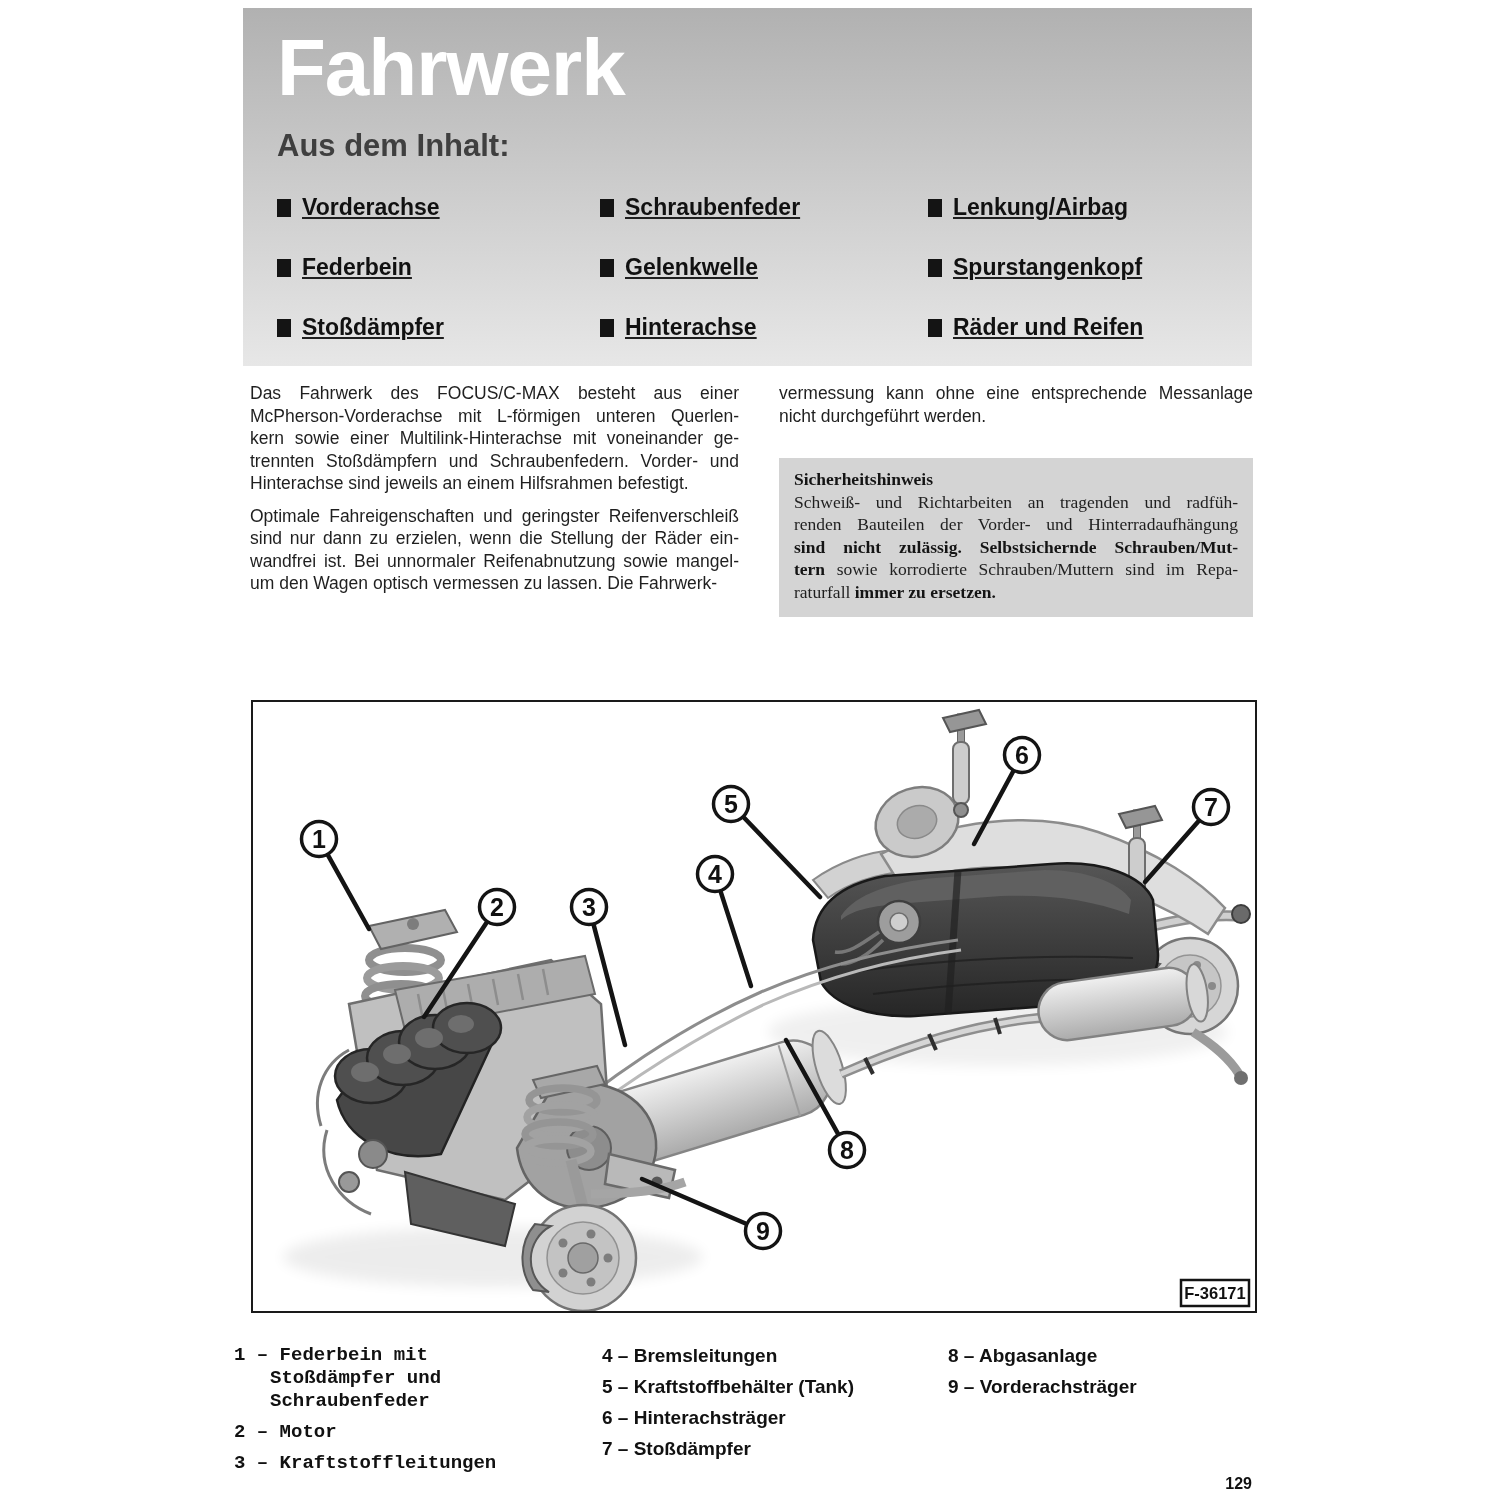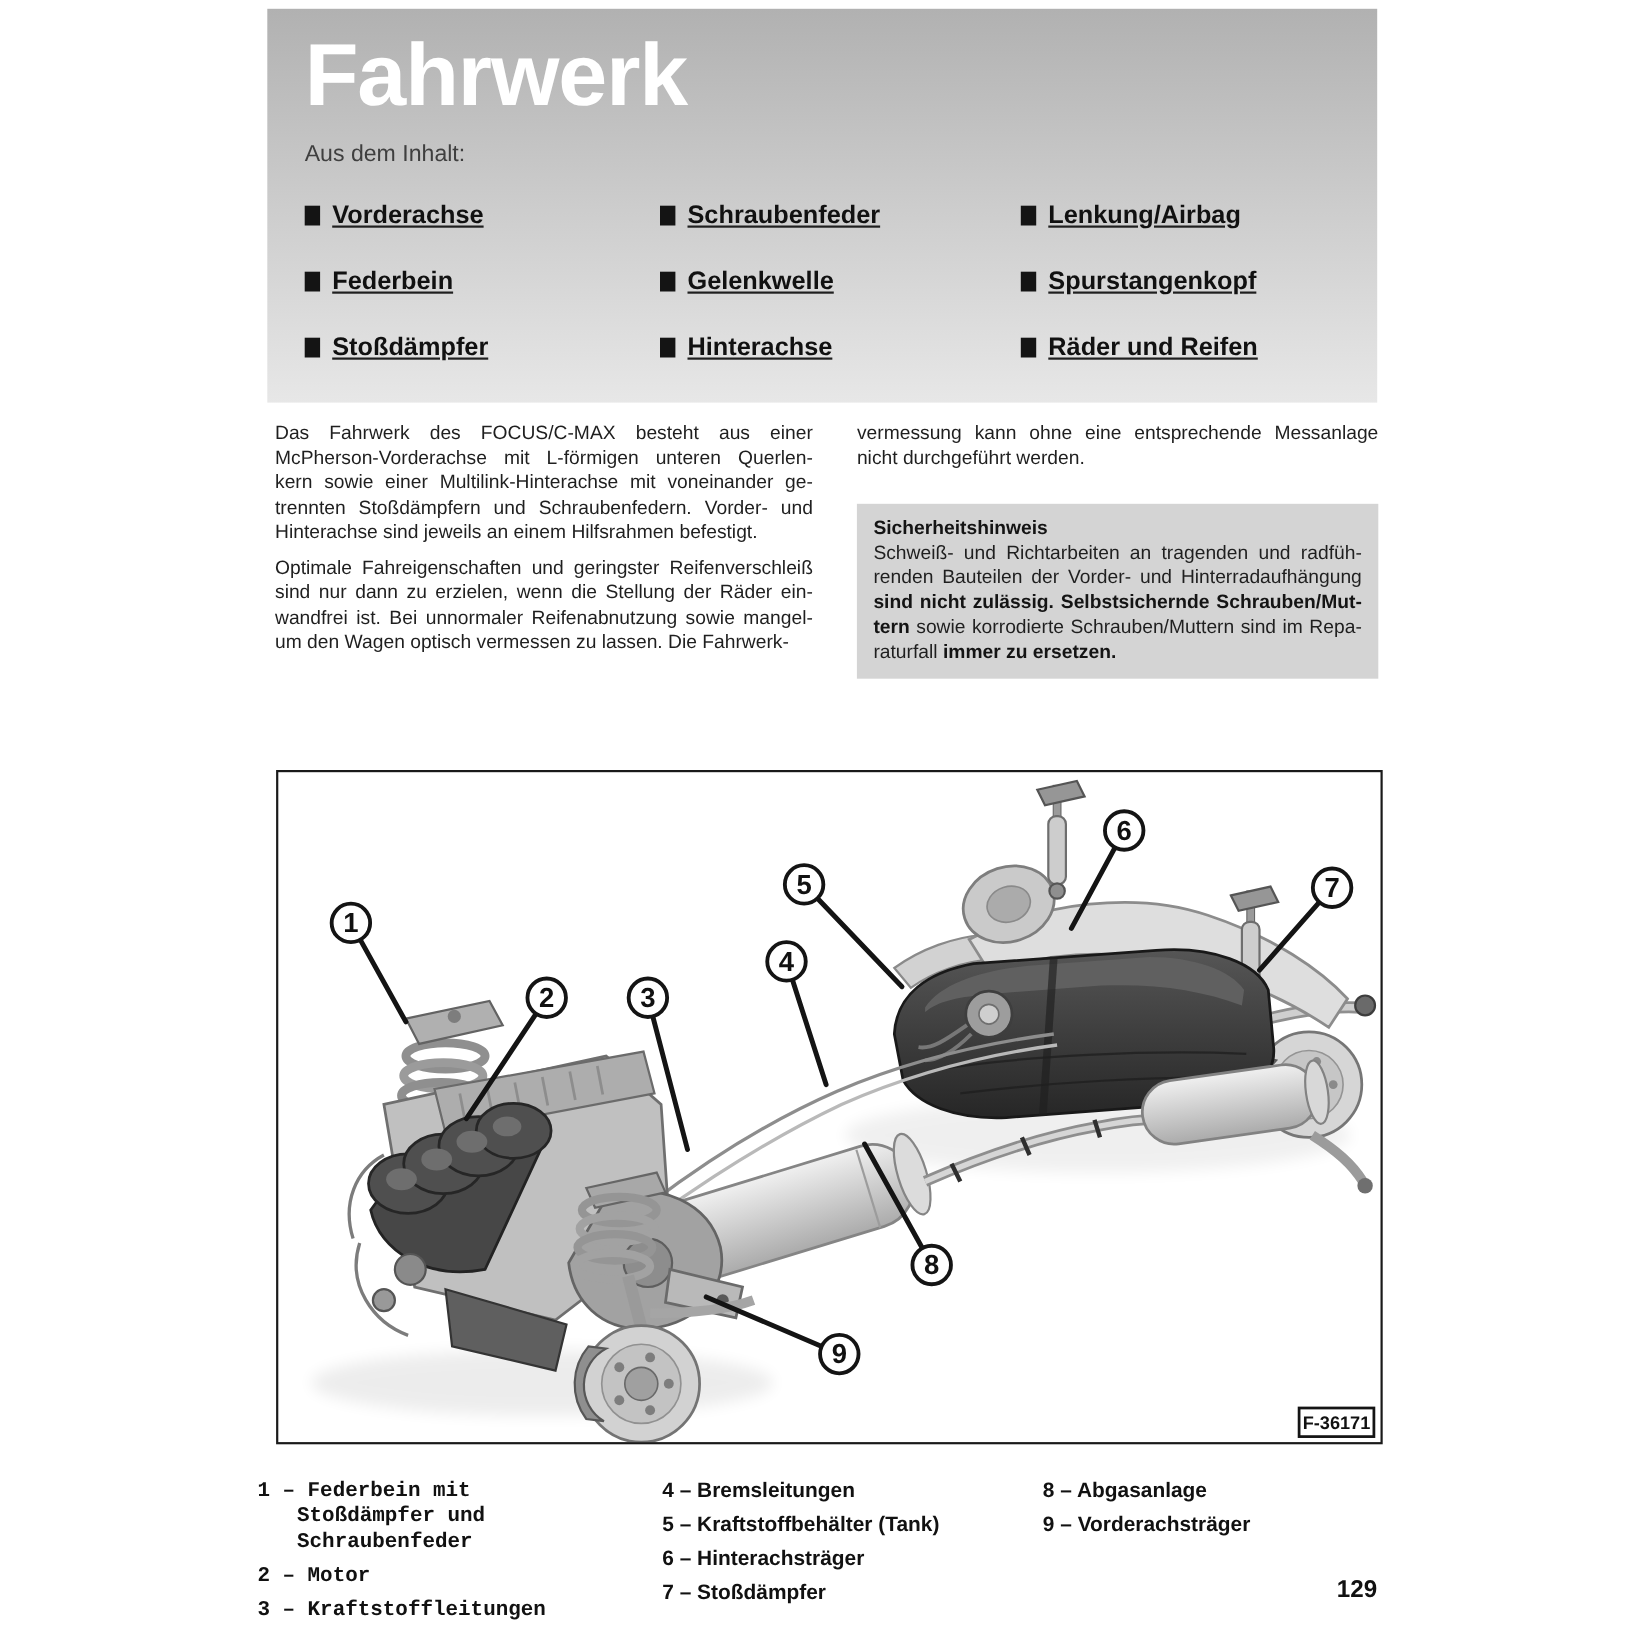--- a/index.html
+++ b/index.html
@@ -5,57 +5,57 @@
   html,body{margin:0;padding:0;background:#ffffff;}
   .page{position:relative;width:1497px;height:1497px;background:#fff;overflow:hidden;
         font-family:"Liberation Sans","DejaVu Sans",sans-serif;color:#1f1f1f;}
 
   
   .header-box{position:absolute;left:243px;top:8px;width:1009px;height:358px;
               background:linear-gradient(180deg,#b1b1b1 0%,#cfcfcf 55%,#e7e7e7 100%);
               padding-left:34px;box-sizing:border-box;}
   .page-title{margin:0;padding-top:20px;font-size:80px;line-height:1;font-weight:bold;
               color:#ffffff;letter-spacing:-1px;}
-  .contents-heading{margin-top:20px;font-size:21px;color:#3f3f3f;}
+  .contents-heading{margin-top:20px;font-size:31px;color:#3f3f3f;font-weight:bold;}
   .topic-grid{margin-top:30px;display:grid;grid-template-columns:323px 328px 1fr;
               row-gap:33px;text-decoration:underline;}
   .topic-item{font-size:23px;font-weight:bold;color:#111;white-space:nowrap;}
   .topic-item .square{display:inline-block;width:14px;height:18px;background:#141414;
               margin-right:11px;transform:translateY(2px);}
 
   
   .col{position:absolute;top:382px;font-size:17.5px;line-height:22.5px;color:#1f1f1f;}
   .col-left{left:250px;width:489px;}
   .col-right{left:779px;width:474px;}
   .para{margin:0 0 10px 0;}
   .jline{white-space:nowrap;text-align:justify;text-align-last:justify;}
   .jline.last{text-align-last:left;}
 
   
-  .safety-box{background:#d4d4d4;margin-top:31px;padding:10px 15px 14px 15px;}
+  .safety-box{background:#d4d4d4;margin-top:31px;padding:10px 15px 14px 15px;font-family:Liberation Serif, serif;}
   .safety-title{font-weight:bold;font-size:17.5px;line-height:22.5px;color:#141414;}
   .safety-box b{color:#141414;}
 
   
   .diagram{position:absolute;left:251px;top:700px;width:1002px;height:609px;
            border:2px solid #1a1a1a;margin:0;background:#fff;}
   .diagram svg{display:block;width:1002px;height:609px;}
   svg text{font-family:"Liberation Sans","DejaVu Sans",sans-serif;}
   .callout-num{font-size:25px;font-weight:bold;fill:#111;text-anchor:middle;}
   .fig-label-text{font-size:16.5px;font-weight:bold;fill:#111;text-anchor:middle;}
 
   
   .legend-col{position:absolute;top:1344px;font-size:19px;line-height:23px;font-weight:bold;color:#111;}
   .legend-col.c1{left:234px;width:330px;font-family:Liberation Mono, monospace;}
   .legend-col.c2{left:602px;width:330px;}
   .legend-col.c3{left:948px;width:300px;}
   .legend-item{padding-left:36px;text-indent:-36px;margin-bottom:8px;}
 
   
-  .page-number{position:absolute;top:1432px;right:245px;font-size:22px;font-weight:bold;color:#111;}
+  .page-number{position:absolute;top:1475px;right:245px;font-size:16px;font-weight:bold;color:#111;}
 </style>
 </head>
 <body>
 
 <div class="page">
 
   <section class="header-box">
     <h1 class="page-title">Fahrwerk</h1>
     <div class="contents-heading">Aus dem Inhalt:</div>
     <div class="topic-grid">

